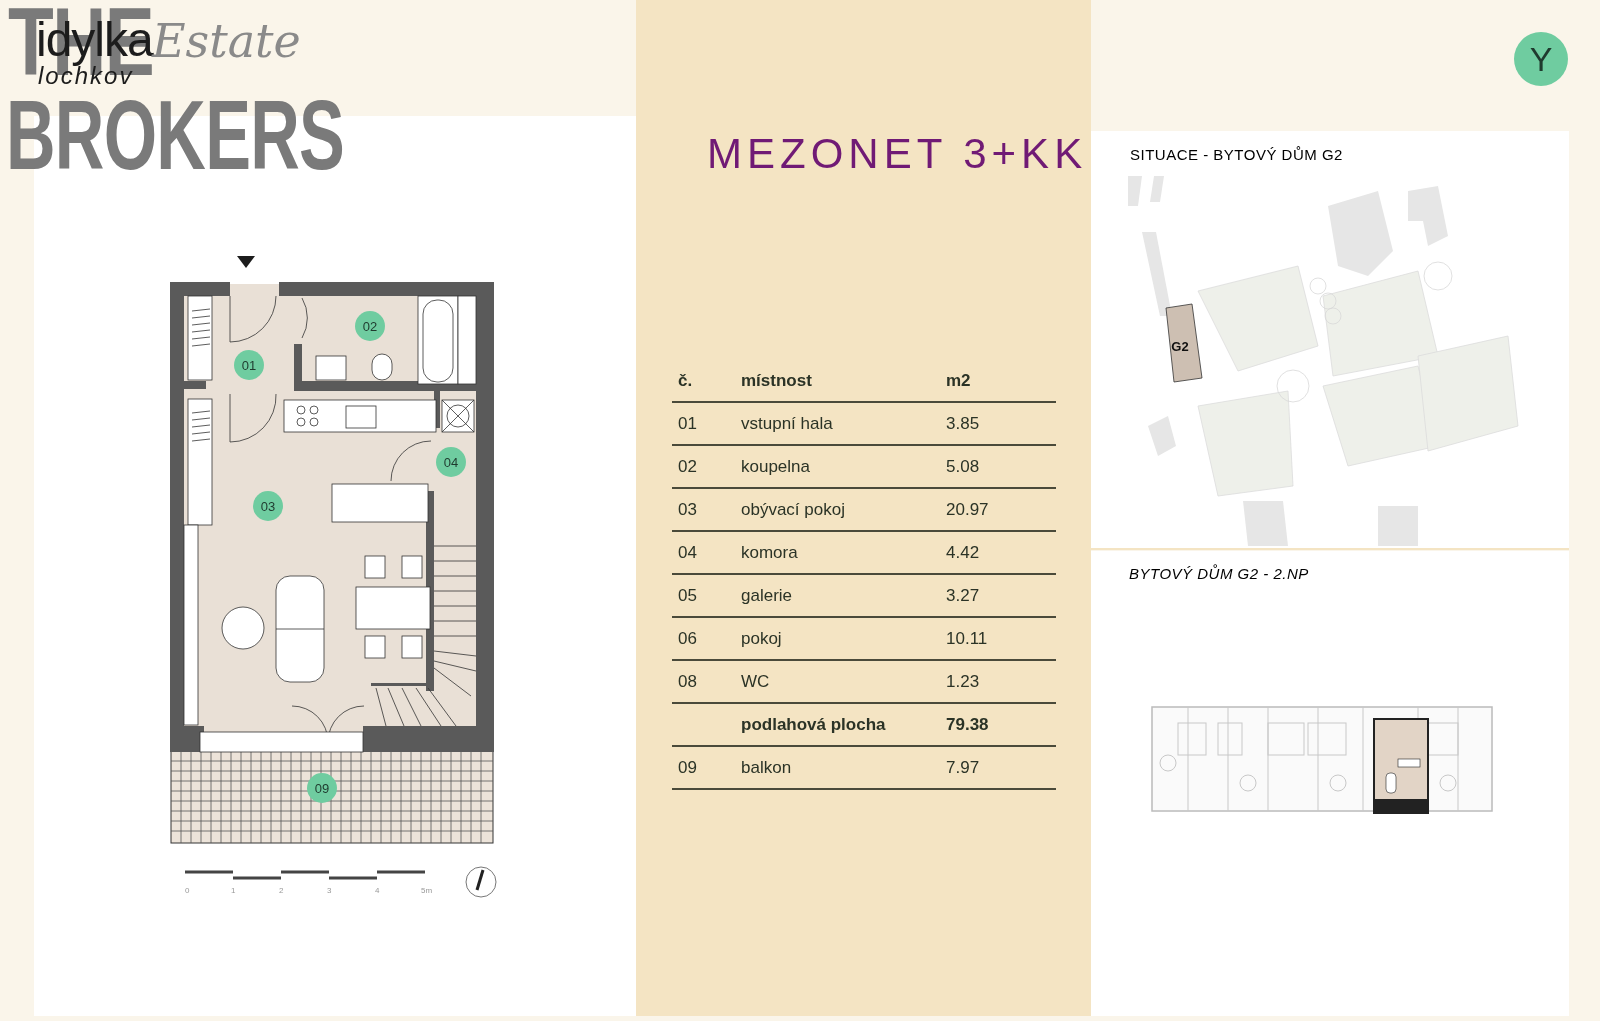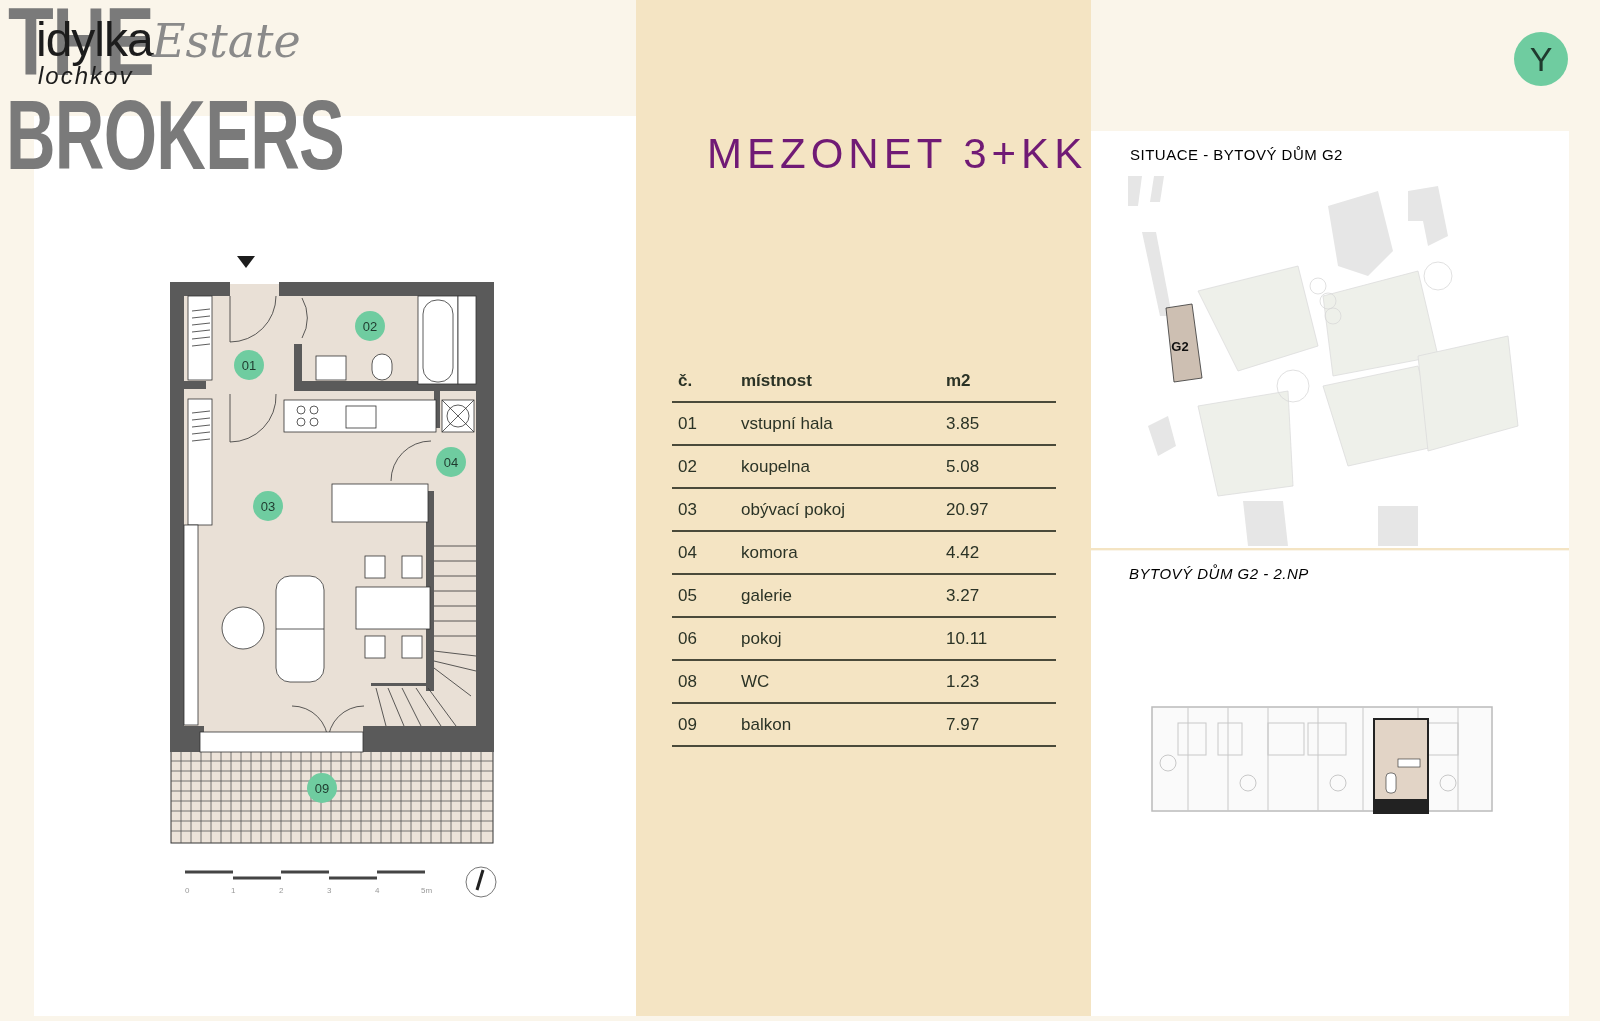--- a/index.html
+++ b/index.html
@@ -97,20 +97,25 @@
       </tr>
     <tr>
         <td class="c1">06</td>
         <td class="c2">pokoj</td>
         <td>10.11</td>
       </tr>
     <tr>
         <td class="c1">08</td>
         <td class="c2">WC</td>
         <td>1.23</td>
+      </tr>
+    <tr class="bold">
+        <td class="c1"></td>
+        <td class="c2">podlahová plocha</td>
+        <td>79.38</td>
       </tr>
     <tr>
         <td class="c1">09</td>
         <td class="c2">balkon</td>
         <td>7.97</td>
       </tr>
   </tbody>
 </table>
 
 <svg class="plan" width="340" height="590" viewBox="0 0 340 590">

